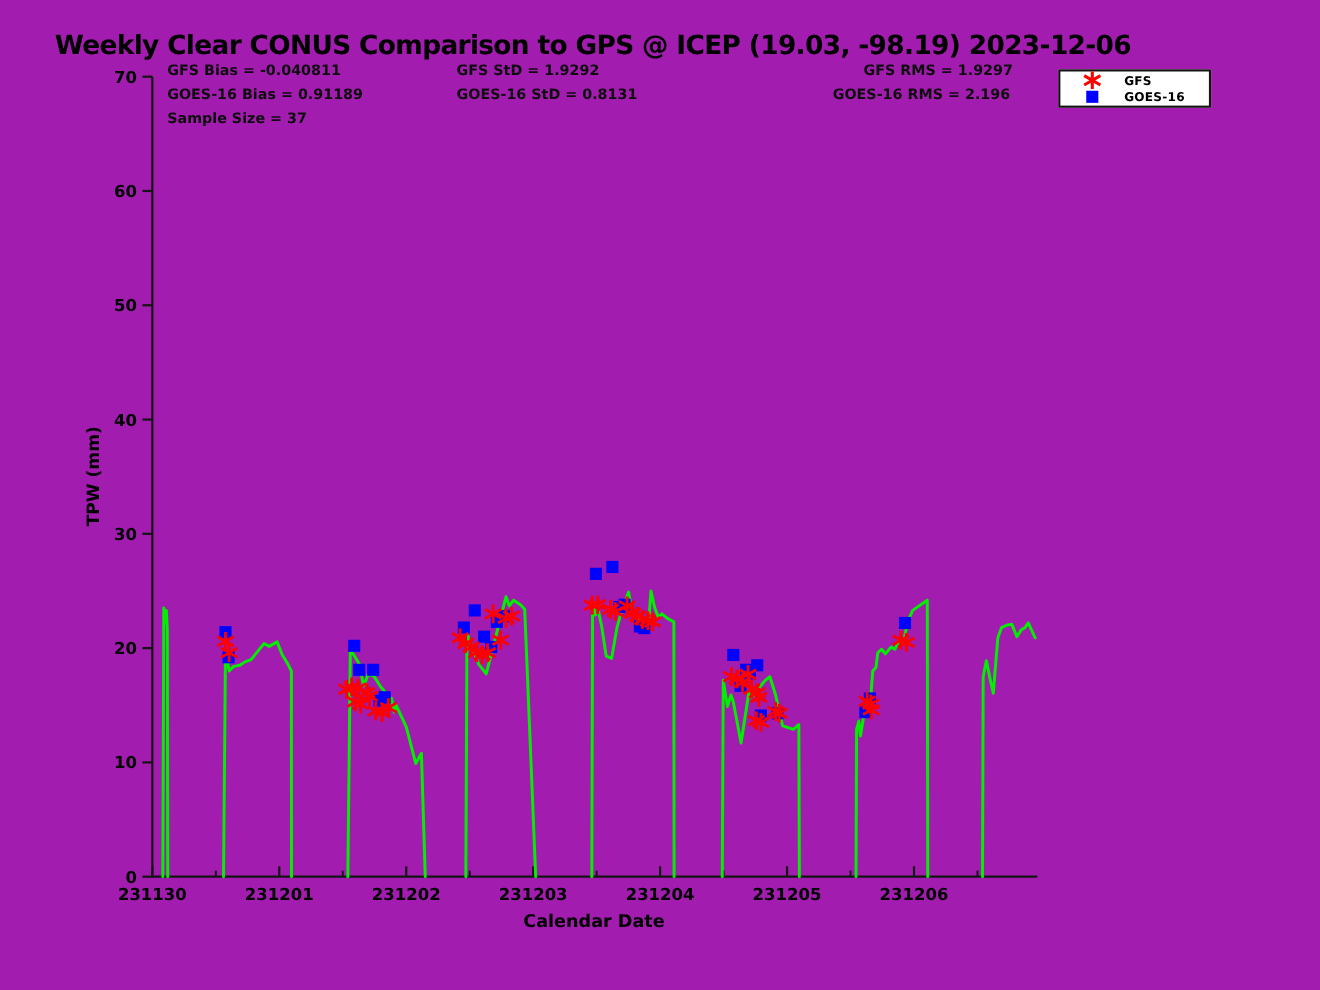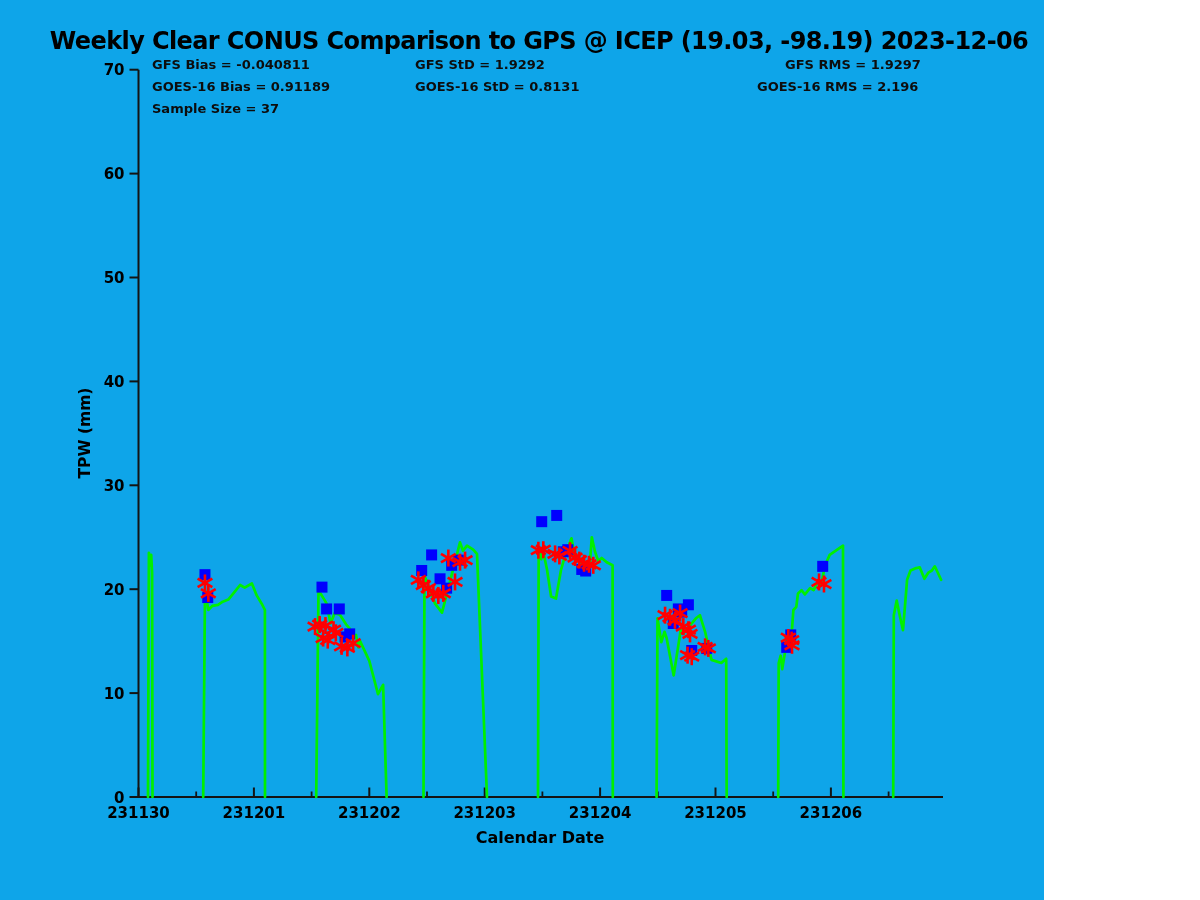--- a/index.html
+++ b/index.html
@@ -1,17 +1,17 @@
 <!DOCTYPE html>
 <html><head>
 <meta charset="utf-8">
 <style>
   html,body{margin:0;padding:0;background:#ffffff;}
   body{width:1200px;height:900px;font-family:"DejaVu Sans","Liberation Sans",sans-serif;}
-  .figure{position:relative;width:1044px;height:900px;background:#0ea5e9;overflow:hidden;}
+  .figure{position:relative;width:1200px;height:900px;background:#a21caf;overflow:hidden;}
   .title{position:absolute;top:27px;left:0;width:1078px;text-align:center;
          font-size:24px;font-weight:bold;color:#000;white-space:nowrap;letter-spacing:-0.6px;}
   .stat{position:absolute;font-size:13px;font-weight:bold;color:#0d0d0d;white-space:nowrap;}
   #stat-gfs-bias {left:152px;top:57px;}
   #stat-goes-bias{left:152px;top:79px;}
   #stat-sample   {left:152px;top:101px;}
   #stat-gfs-std  {left:415px;top:57px;}
   #stat-goes-std {left:415px;top:79px;}
   #stat-gfs-rms  {left:757px;top:57px;margin-left:28px;}
   #stat-goes-rms {left:757px;top:79px;}
@@ -263,13 +263,33 @@
         <line x1="799.3712" y1="649.556" x2="784.6492000000001" y2="641.056" stroke="#ff0000" stroke-width="2.6"></line>
         <line x1="819.0138000000001" y1="590.427" x2="819.0138000000001" y2="573.427" stroke="#ff0000" stroke-width="2.6"></line>
         <line x1="811.6528000000001" y1="586.177" x2="826.3748" y2="577.677" stroke="#ff0000" stroke-width="2.6"></line>
         <line x1="826.3748" y1="586.177" x2="811.6528000000001" y2="577.677" stroke="#ff0000" stroke-width="2.6"></line>
         <line x1="823.9760000000001" y1="592.505" x2="823.9760000000001" y2="575.505" stroke="#ff0000" stroke-width="2.6"></line>
         <line x1="816.6150000000001" y1="588.255" x2="831.3370000000001" y2="579.755" stroke="#ff0000" stroke-width="2.6"></line>
         <line x1="831.3370000000001" y1="588.255" x2="816.6150000000001" y2="579.755" stroke="#ff0000" stroke-width="2.6"></line>
       </g>
     </svg>
 
+  <div class="legend">
+    <div class="lrow">
+      <span class="lmark" id="lmark-gfs">
+          <svg width="30" height="16">
+            <line x1="15" y1="16.5" x2="15" y2="-0.5" stroke="#ff0000" stroke-width="2.8"></line>
+            <line x1="7.639" y1="12.25" x2="22.361" y2="3.75" stroke="#ff0000" stroke-width="2.8"></line>
+            <line x1="22.361" y1="12.25" x2="7.639" y2="3.75" stroke="#ff0000" stroke-width="2.8"></line>
+          </svg>
+        </span>
+      <span class="llabel">GFS</span>
+    </div>
+    <div class="lrow">
+      <span class="lmark" id="lmark-goes">
+          <svg width="30" height="16">
+            <rect x="9.5" y="2.5" width="11" height="11" fill="#0000ff"></rect>
+          </svg>
+        </span>
+      <span class="llabel">GOES-16</span>
+    </div>
+  </div>
 </div>
 
 </body></html>

